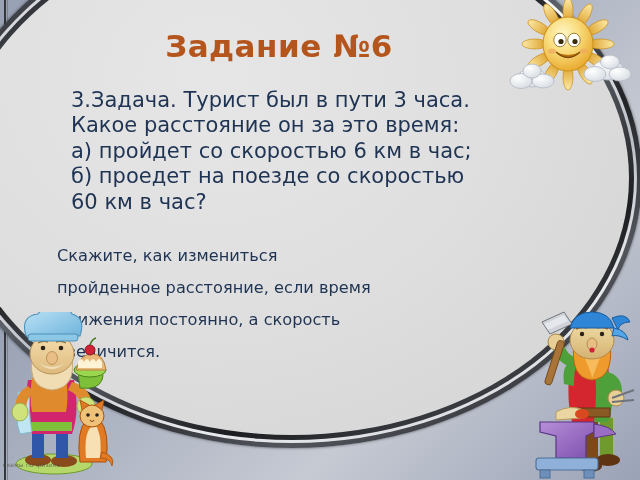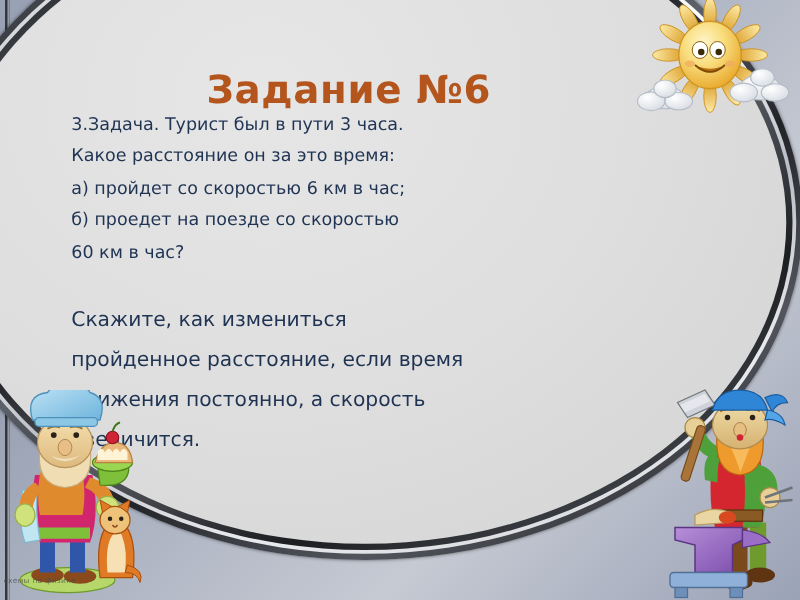--- a/index.html
+++ b/index.html
@@ -74,28 +74,27 @@
     position: absolute;
     left: 0; top: 28px;
     width: 544px;
     text-align: center;
     font-size: 31px;
     font-weight: bold;
     color: #b4551d;
     letter-spacing: .5px;
     padding-left: 14px;
     box-sizing: border-box;
-    margin-top: 26px;
   }
   .body-text {
     position: absolute;
-    left: 57px;
+    left: 71px;
     top: 88px;
     width: 450px;
-    font-size: 14px;
+    font-size: 21px;
     line-height: 25.4px;
     color: #1f3353;
     white-space: pre-wrap;
   }
   .body-text-2 {
     position: absolute;
     left: 57px;
     top: 240px;
     width: 445px;
     font-size: 16.2px;

